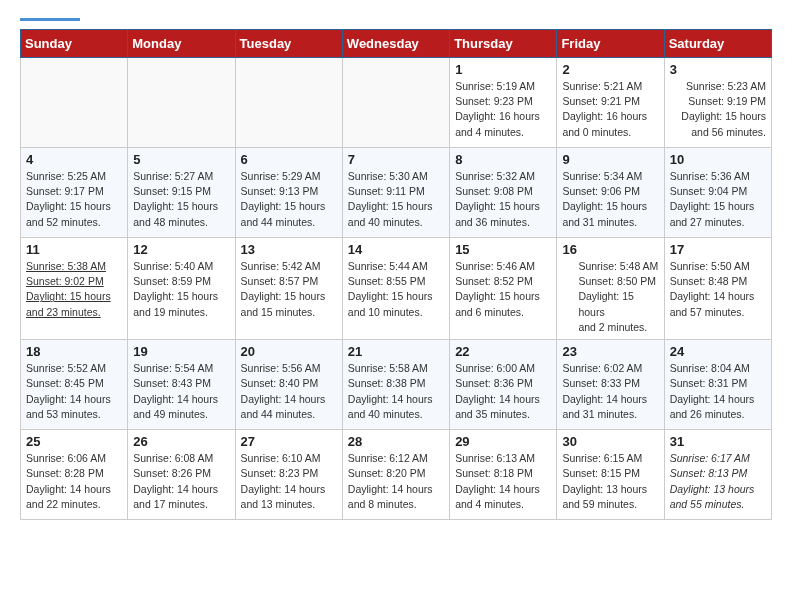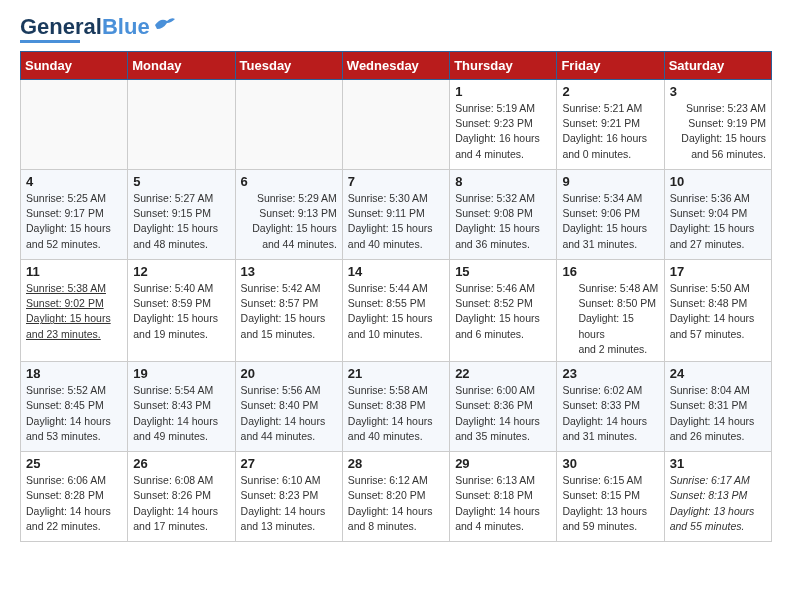--- a/index.html
+++ b/index.html
@@ -90,28 +90,20 @@
     }
     .week-row td {
       height: 90px;
     }
   </style>
 </head>
 <body>
 
 <div class="header">
   <div class="logo">
-    <div style="display:flex; align-items:center;">
-      <span class="logo-text">
-        <span style="color:#1a3a5c;">General</span><span style="color:#4a90d9;">Blue</span>
-      </span>
-      <svg width="22" height="18" viewBox="0 0 22 18" style="margin-left:3px; margin-top:-6px;">
-        <path d="M2,10 Q8,2 14,6 Q18,2 22,4 Q18,8 14,8 Q10,14 4,14 Z" fill="#4a90d9"></path>
-      </svg>
-    </div>
     <div class="logo-underline"></div>
   </div>
   <div class="title-block">
     <div class="main-title"></div>
     <div class="subtitle"></div>
   </div>
 </div>
 
 <table class="calendar">
   <thead>
@@ -163,21 +155,21 @@
         </td>
         <td>
           <div class="day-number">5</div>
           <div class="day-info" style="white-space: pre-line;">Sunrise: 5:27 AM
 Sunset: 9:15 PM
 Daylight: 15 hours
 and 48 minutes.</div>
         </td>
         <td>
           <div class="day-number">6</div>
-          <div class="day-info" style="white-space: pre-line; text-align: right;">Sunrise: 5:29 AM
+          <div class="day-info" style="white-space: pre-line;">Sunrise: 5:29 AM
 Sunset: 9:13 PM
 Daylight: 15 hours
 and 44 minutes.</div>
         </td>
         <td>
           <div class="day-number">7</div>
           <div class="day-info" style="white-space: pre-line;">Sunrise: 5:30 AM
 Sunset: 9:11 PM
 Daylight: 15 hours
 and 40 minutes.</div>

